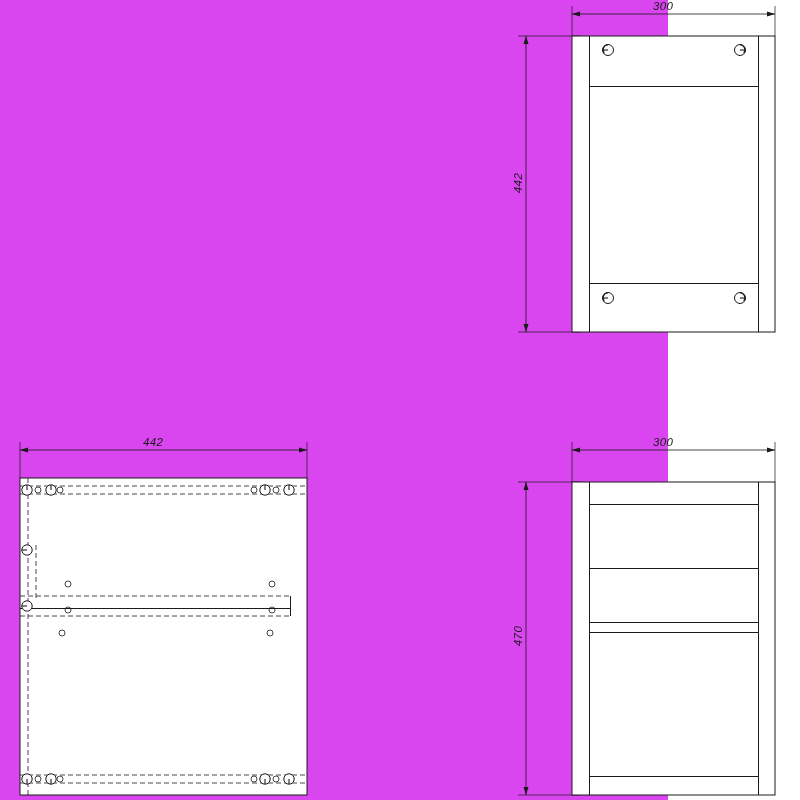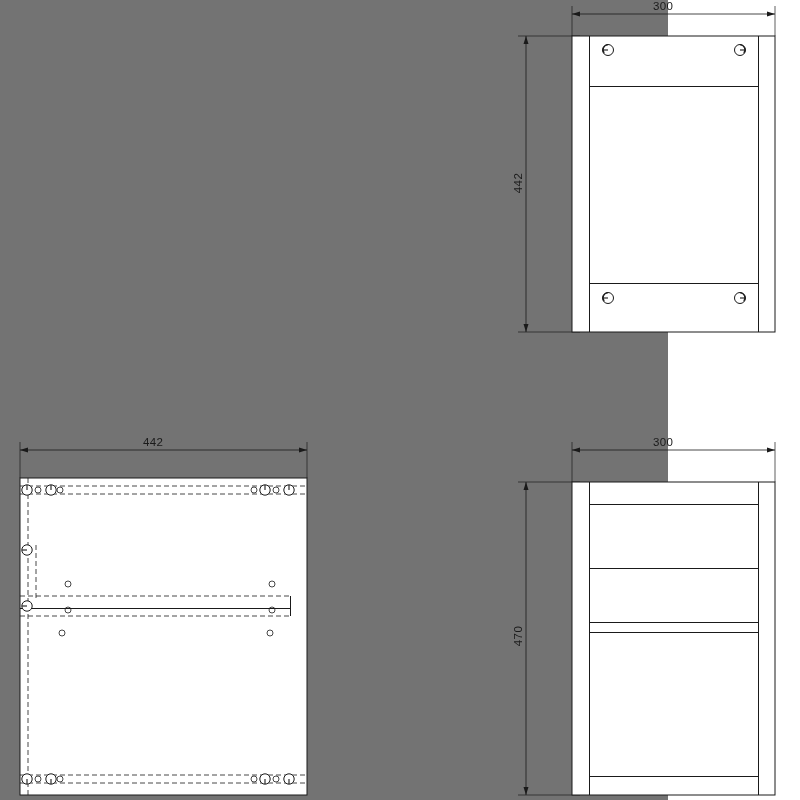--- a/index.html
+++ b/index.html
@@ -11,21 +11,22 @@
     width: 800px;
     height: 800px;
     font-family: "Liberation Sans", sans-serif;
     color: #1a1a1a;
     overflow: hidden;
   }
   #sheet {
     position: relative;
     width: 668px;
     height: 800px;
-    background: #737373;
+    background: #d946ef;
+    font-style: italic;
   }
   .view {
     position: absolute;
   }
   .dim-label {
     position: absolute;
     font-size: 11.5px;
     color: #1a1a1a;
     letter-spacing: 0.4px;
     white-space: nowrap;

